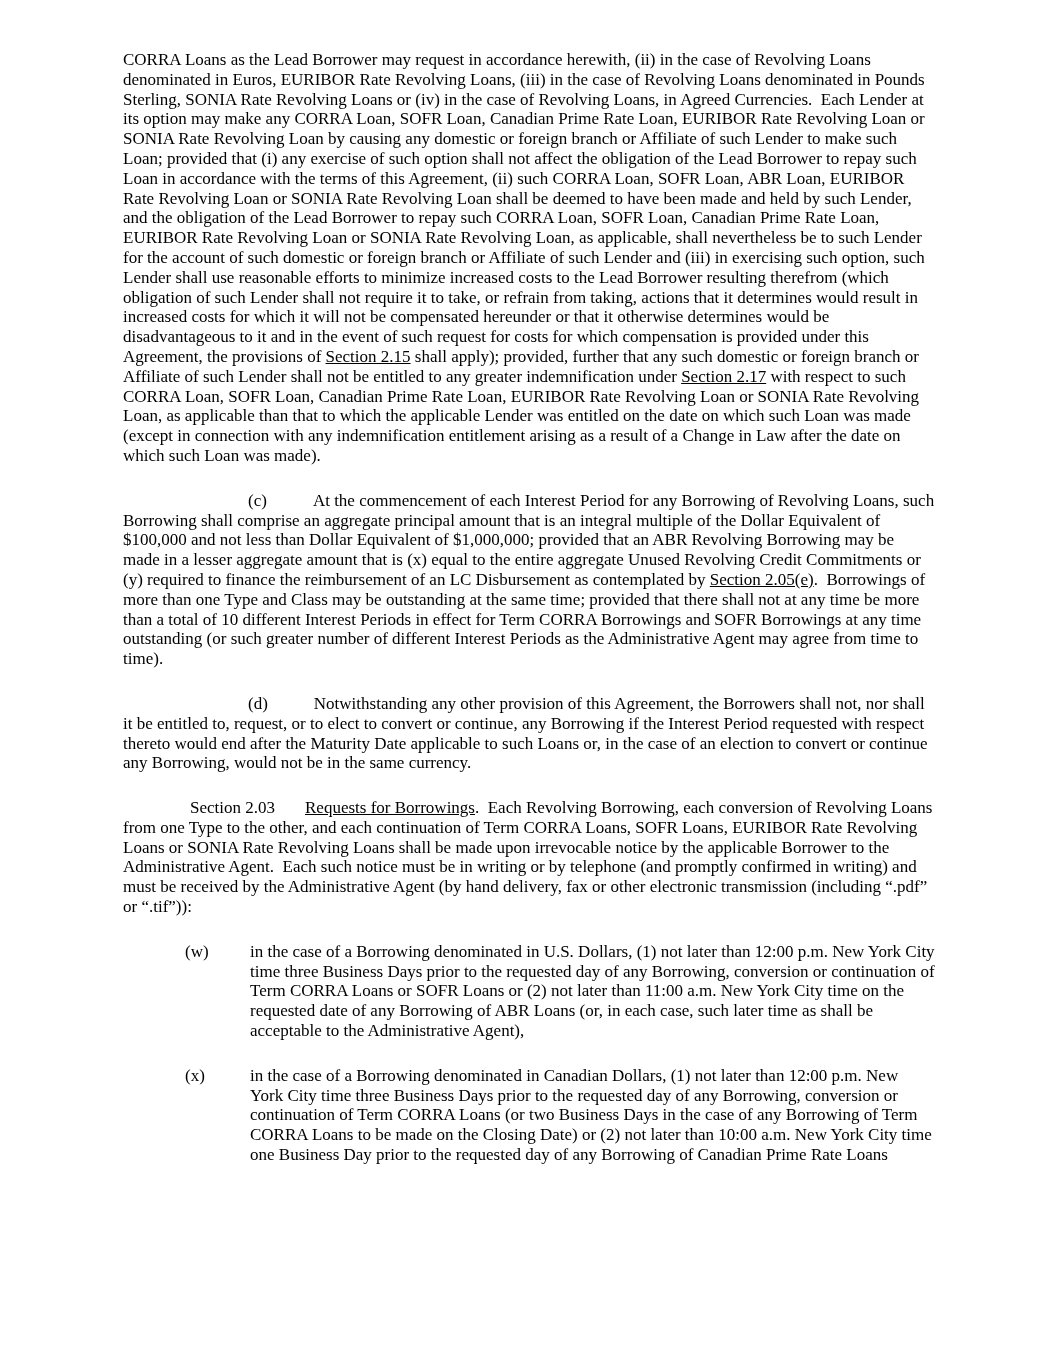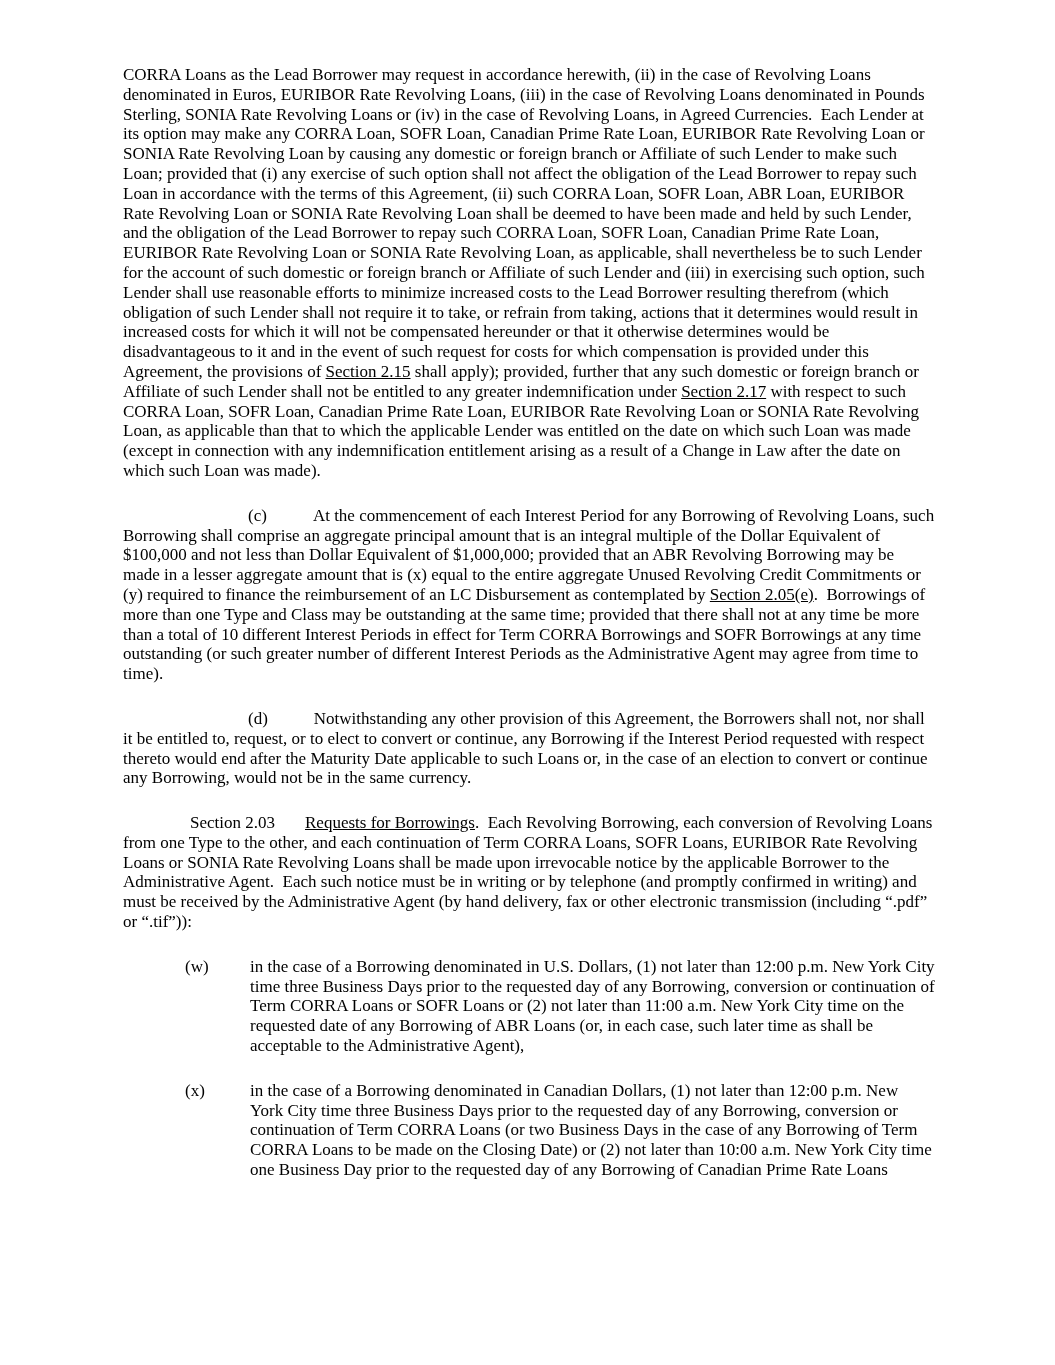--- a/index.html
+++ b/index.html
@@ -5,21 +5,21 @@
   html, body {
     margin: 0;
     padding: 0;
     background: #ffffff;
   }
   .page {
     position: relative;
     width: 1055px;
     height: 1365px;
     box-sizing: border-box;
-    padding: 65px 120px 0 123px;
+    padding: 50px 120px 0 123px;
     background: #ffffff;
     color: #000000;
     font-family: "Liberation Serif", "DejaVu Serif", serif;
     font-size: 17px;
     line-height: 19.8px;
     overflow: hidden;
     text-align: left;
     border-radius: 13px;
   }
   .para {

